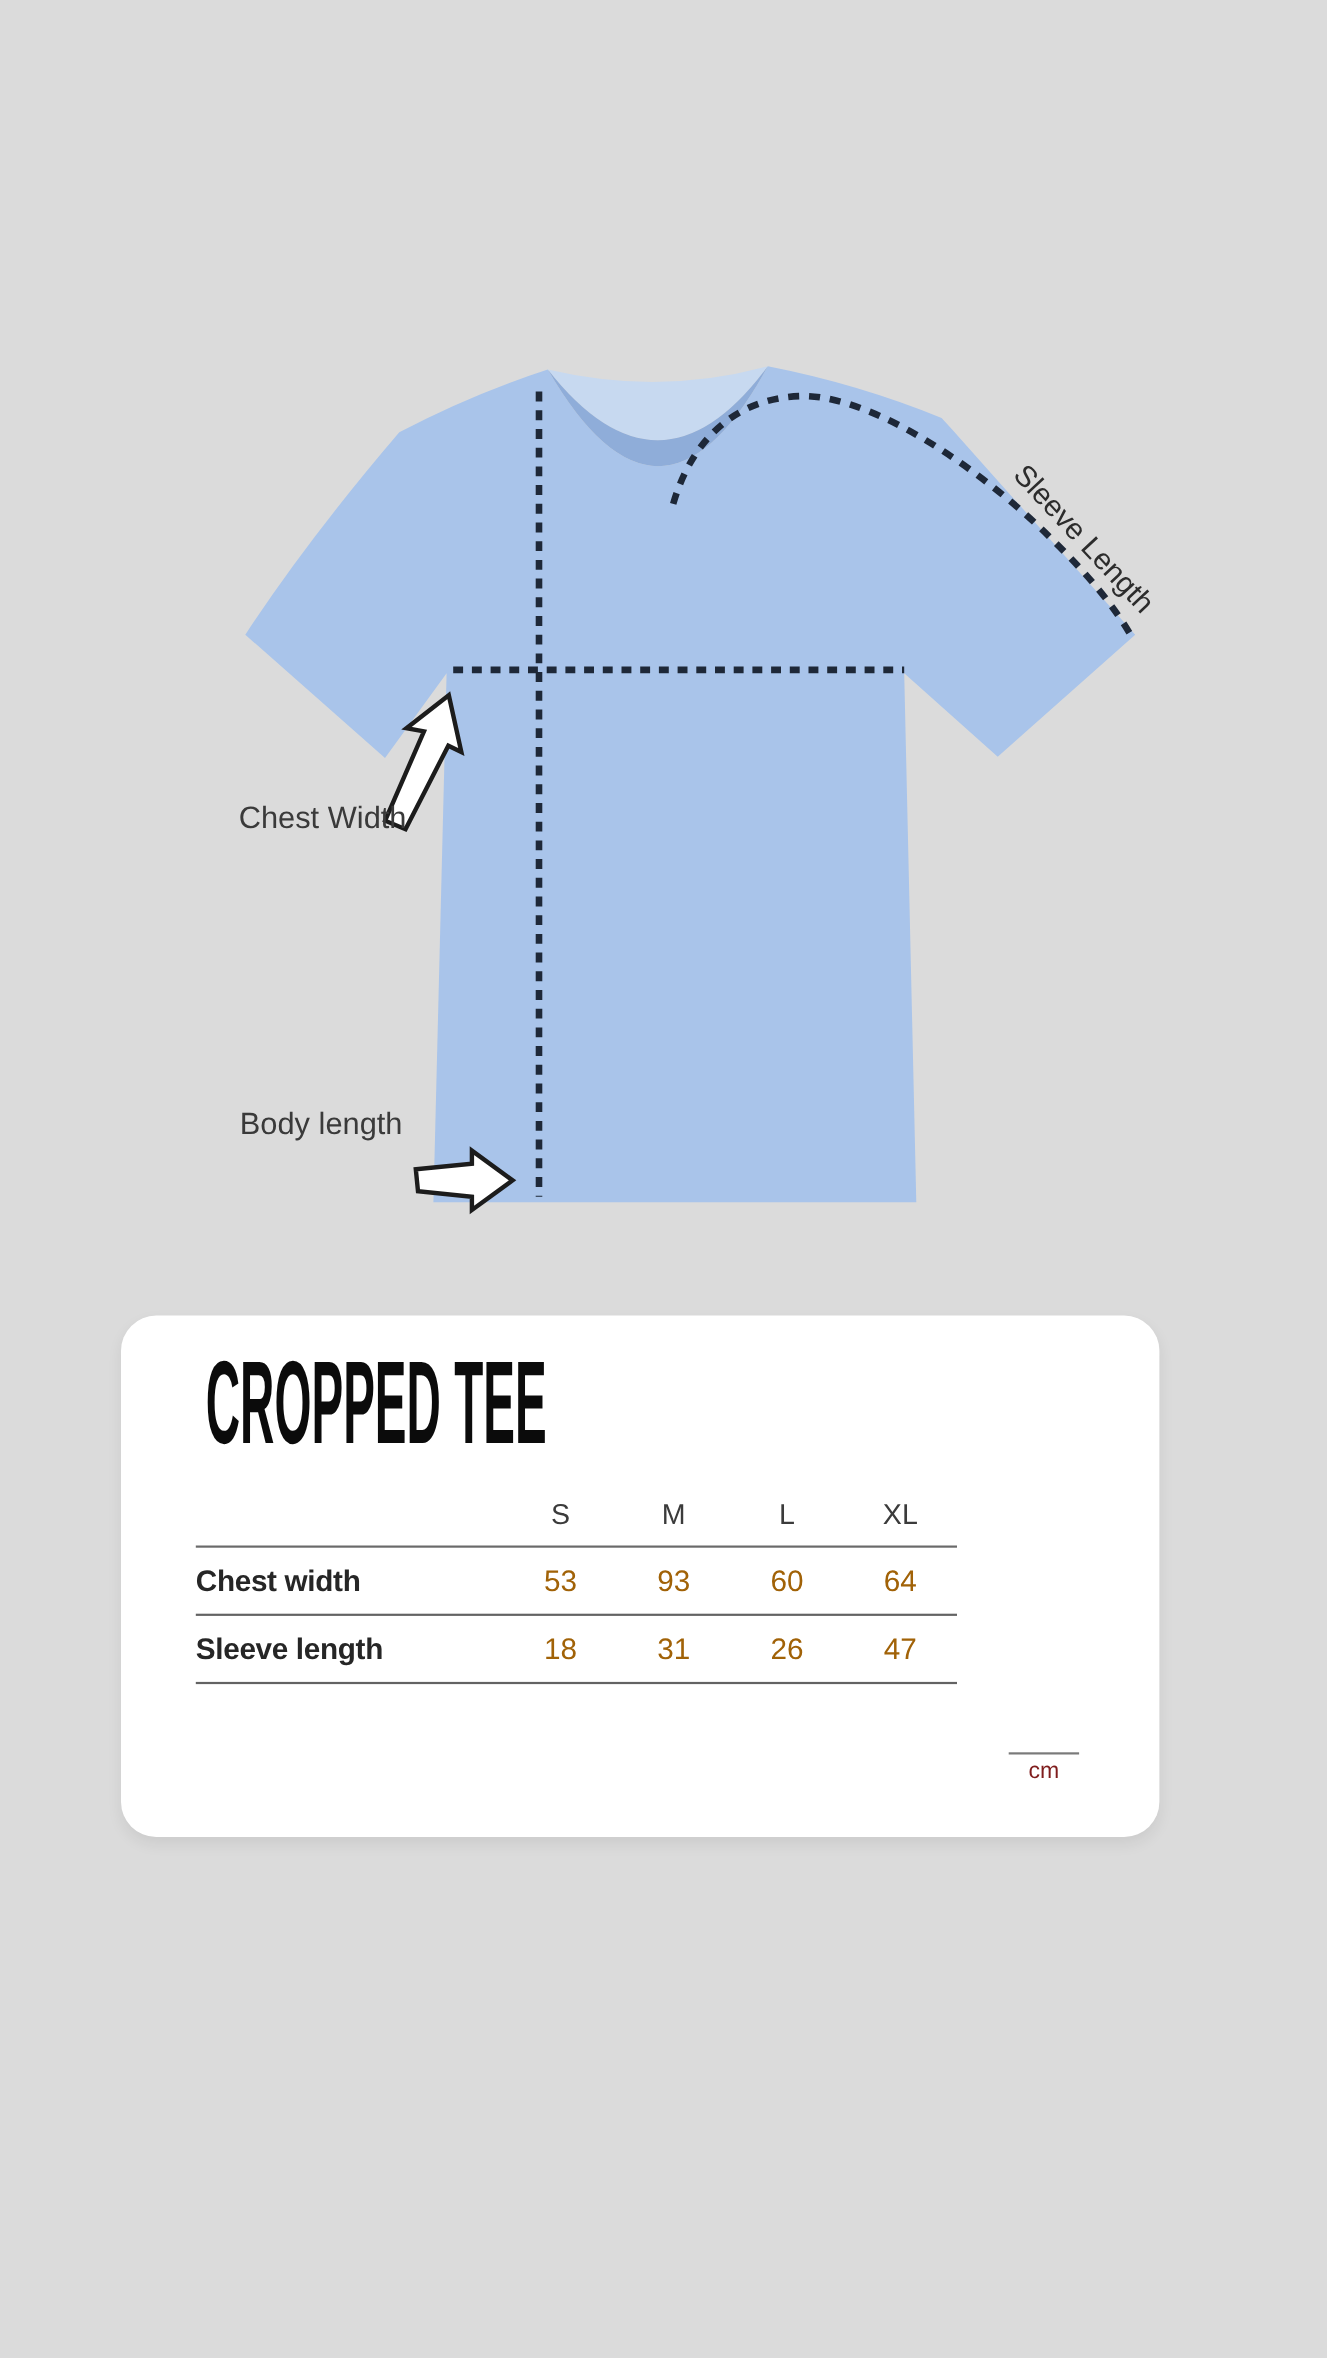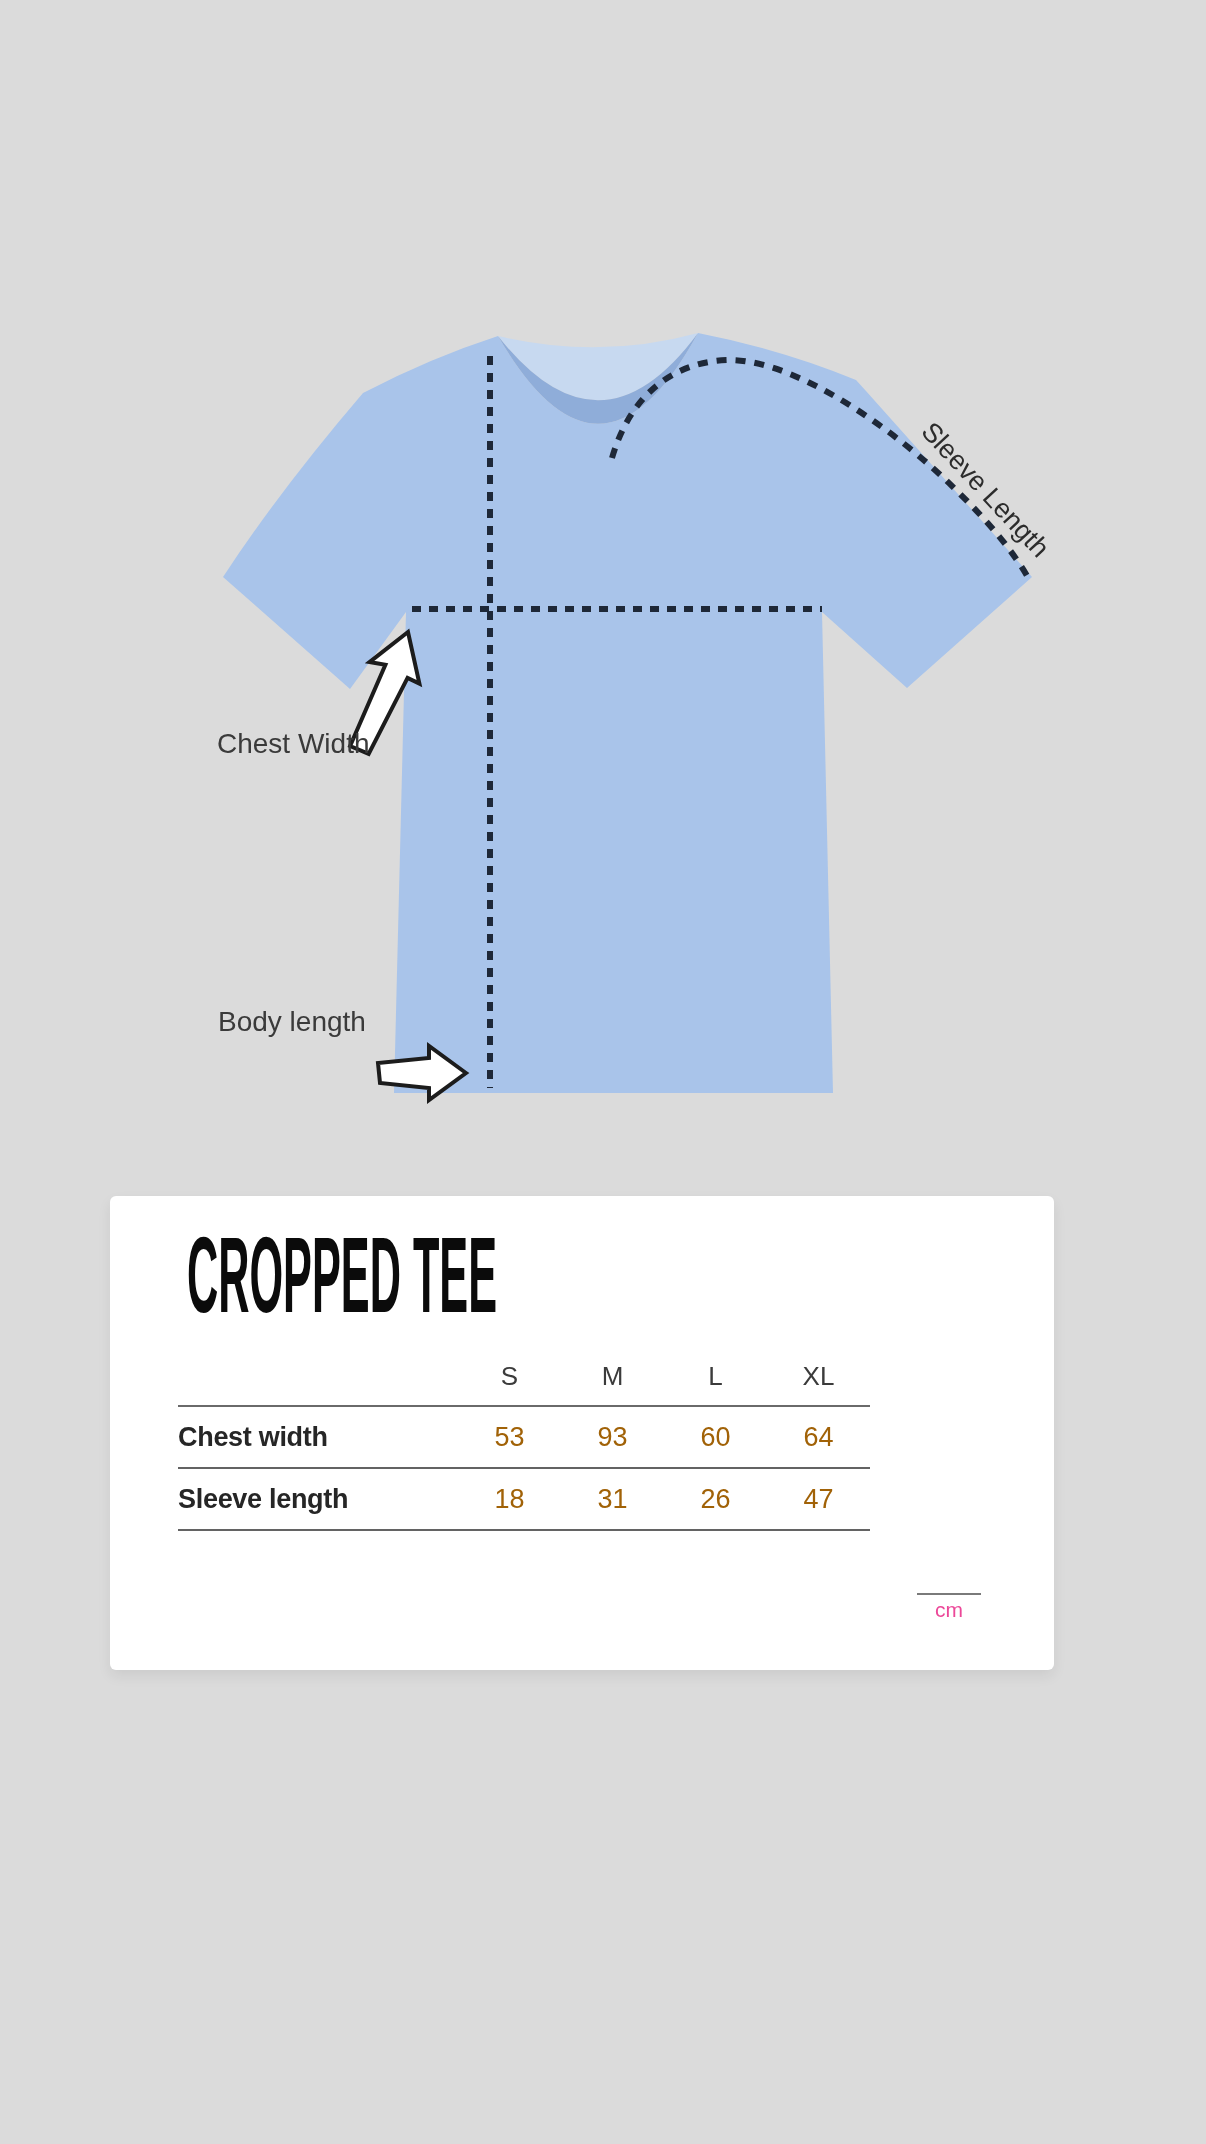--- a/index.html
+++ b/index.html
@@ -6,34 +6,34 @@
   body{font-family:"Liberation Sans",sans-serif;}
   #canvas{position:relative;width:1206px;height:2144px;background:#dbdbdb;overflow:hidden;}
   #diagram-svg{position:absolute;left:0;top:0;}
 
   .diagram-label{position:absolute;font-size:28px;color:#3a3a3a;white-space:nowrap;}
   .chest-label{left:217px;top:728px;}
   .body-label{left:218px;top:1006px;}
   .sleeve-label{left:985px;top:490px;transform:translate(-50%,-50%) rotate(47deg);color:#2c2c2c;font-size:27px;}
 
   .card{position:absolute;left:110px;top:1196px;width:944px;height:474px;background:#ffffff;
-        border-radius:6px;box-shadow:0 6px 14px rgba(0,0,0,0.07);}
+        border-radius:32px;box-shadow:0 6px 14px rgba(0,0,0,0.07);}
   .title-svg{position:absolute;left:75px;top:20px;}
 
   .size-table{position:absolute;left:68px;top:152px;width:692px;font-size:27px;}
   .trow,.thead{display:grid;grid-template-columns:280px 103px 103px 103px 103px;align-items:center;}
   .thead{height:57px;border-bottom:2px solid #6a6a6a;font-size:26px;color:#3b3b3b;}
   .trow{height:60px;border-bottom:2px solid #636363;}
   .cell{display:block;}
   .col,.val{text-align:center;}
   .rlabel{font-weight:bold;color:#262626;letter-spacing:-0.3px;text-align:left;}
   .val{color:#a16207;}
 
   .cm-rule{position:absolute;left:807px;top:397px;width:64px;border-top:2px solid #7a7a7a;}
-  .cm-label{position:absolute;left:810px;top:402px;width:58px;text-align:center;font-size:21px;color:#ec4899;}
+  .cm-label{position:absolute;left:810px;top:402px;width:58px;text-align:center;font-size:21px;color:#7f1d1d;}
 </style>
 </head>
 <body>
 
 <div id="canvas" style="background: rgb(219, 219, 219);">
 
   <svg id="diagram-svg" width="1206" height="2144" viewBox="0 0 1206 2144">
 
     <path d="M498,336 Q430,358 363,393 Q280,490 223,577
              L350,689 L406,612 L394,1093 L833,1093 L822,612

